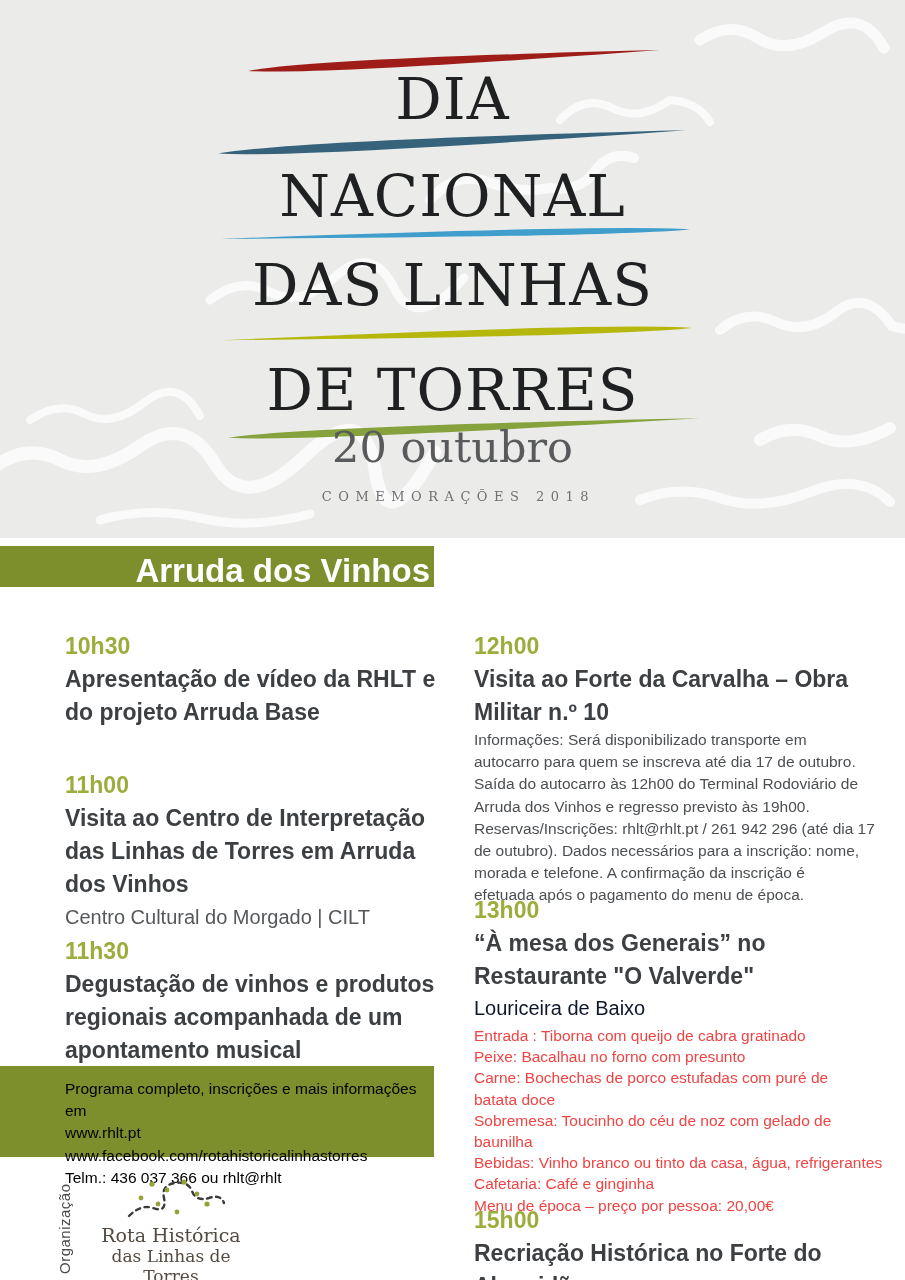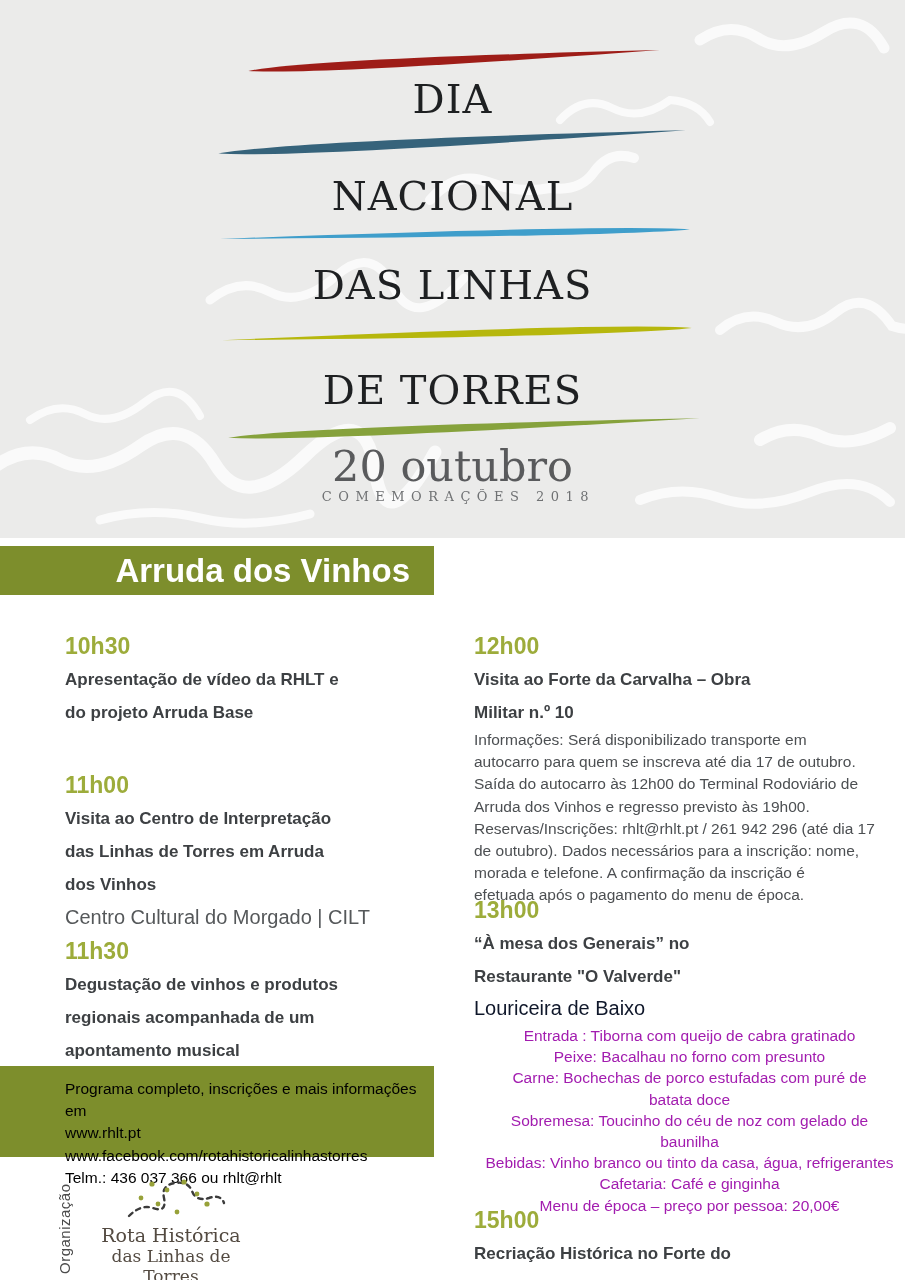--- a/index.html
+++ b/index.html
@@ -11,50 +11,50 @@
   }
   
   .header-bg {
     position:absolute; left:0; top:0; width:905px; height:538px;
     background:#ebebea;
   }
   .texture { position:absolute; left:0; top:0; }
   .swoosh { position:absolute; }
   .title-line {
     position:absolute; left:0; width:905px; text-align:center;
-    font-family:"DejaVu Serif", serif; font-size:40px; line-height:58px;
+    font-family:"DejaVu Serif", serif; font-size:58px; line-height:58px;
     color:#1e2022; letter-spacing:1px; font-weight:500;
   }
   .date-line {
     position:absolute; left:0; width:905px; text-align:center;
     font-family:"DejaVu Serif", serif; font-size:43px; line-height:46px;
     color:#595a5c;
   }
   .subtitle-line {
     position:absolute; left:6px; width:905px; text-align:center;
     font-family:"DejaVu Serif", serif; font-size:13px; line-height:16px;
     color:#6f7173; letter-spacing:6.5px;
   }
   
   .section-bar {
-    position:absolute; left:0; top:546px; width:434px; height:49px;
+    position:absolute; left:0; top:546px; width:434px; height:41px;
     background:#7d8e2c; color:#ffffff;
     font-size:33px; font-weight:bold; line-height:49px;
-    text-align:right; padding-right:24px;
+    text-align:right; padding-right:4px;
   }
   
   .event { position:absolute; }
   .ev-left  { left:65px;  width:420px; }
   .ev-right { left:474px; width:431px; }
   .ev-time  { font-size:23px; font-weight:bold; color:#9dac3b; line-height:28px; margin-bottom:3px;margin-top:34px; }
-  .ev-title { font-size:17px; font-weight:bold; color:#3d4043; line-height:33px; white-space:pre-line; }
+  .ev-title { font-size:23px; font-weight:bold; color:#3d4043; line-height:33px; white-space:pre-line; }
   .ev-loc   { font-size:20px; color:#55585a; line-height:26px; margin-top:3px; }
   .ev-sub   { font-size:20px; color:#0f172a; line-height:27px; margin-top:2px; }
   .ev-desc  { font-size:15.5px; color:#4c4f52; line-height:22.2px; white-space:pre-line; }
-  .menu-line{ font-size:15.5px; color:#a21caf; line-height:21.2px; white-space:pre-line;text-align:center; }
+  .menu-line{ font-size:15.5px; color:#ef4444; line-height:21.2px; white-space:pre-line; }
   .menu-wrap{ margin-top:3px; }
   
   .info-box {
     position:absolute; left:0; top:1066px; width:434px; height:91px;
     background:#7d8e2c; color:#ffffff; padding:12px 8px 0 65px;
   }
   .info-line { font-size:15.5px; line-height:22.2px; color:#000000; }
   .org-label {
     position:absolute; left:56px; top:1178px; height:96px;
     writing-mode:vertical-rl; transform:rotate(180deg);
@@ -103,21 +103,21 @@
       <path d="M0,11 Q75,1 460,6 Q75,18 0,11 Z" fill="#b6b70d" transform="translate(460,0) scale(-1,1)"></path>
     </svg>
     <svg class="swoosh" style="left:228px; top:420px; transform:rotate(-1.8deg);" width="472" height="17" viewBox="0 0 460 18" preserveAspectRatio="none">
       <path d="M0,11 Q75,1 460,6 Q75,18 0,11 Z" fill="#86a23c"></path>
     </svg>
 
     <div class="title-line" style="top:70px">DIA</div>
     <div class="title-line" style="top:167px">NACIONAL</div>
     <div class="title-line" style="top:256px">DAS LINHAS</div>
     <div class="title-line" style="top:361px">DE TORRES</div>
-    <div class="date-line" style="top:443px">20 outubro</div>
+    <div class="date-line" style="top:424px">20 outubro</div>
     <div class="subtitle-line" style="top:489px">COMEMORAÇÕES 2018</div>
   </div>
 
   <div class="section-bar">Arruda dos Vinhos</div>
 
   <div class="event ev-left" style="top:598px">
     <div class="ev-time">10h30</div>
     <div class="ev-title">Apresentação de vídeo da RHLT e
 do projeto Arruda Base</div>
   </div>

